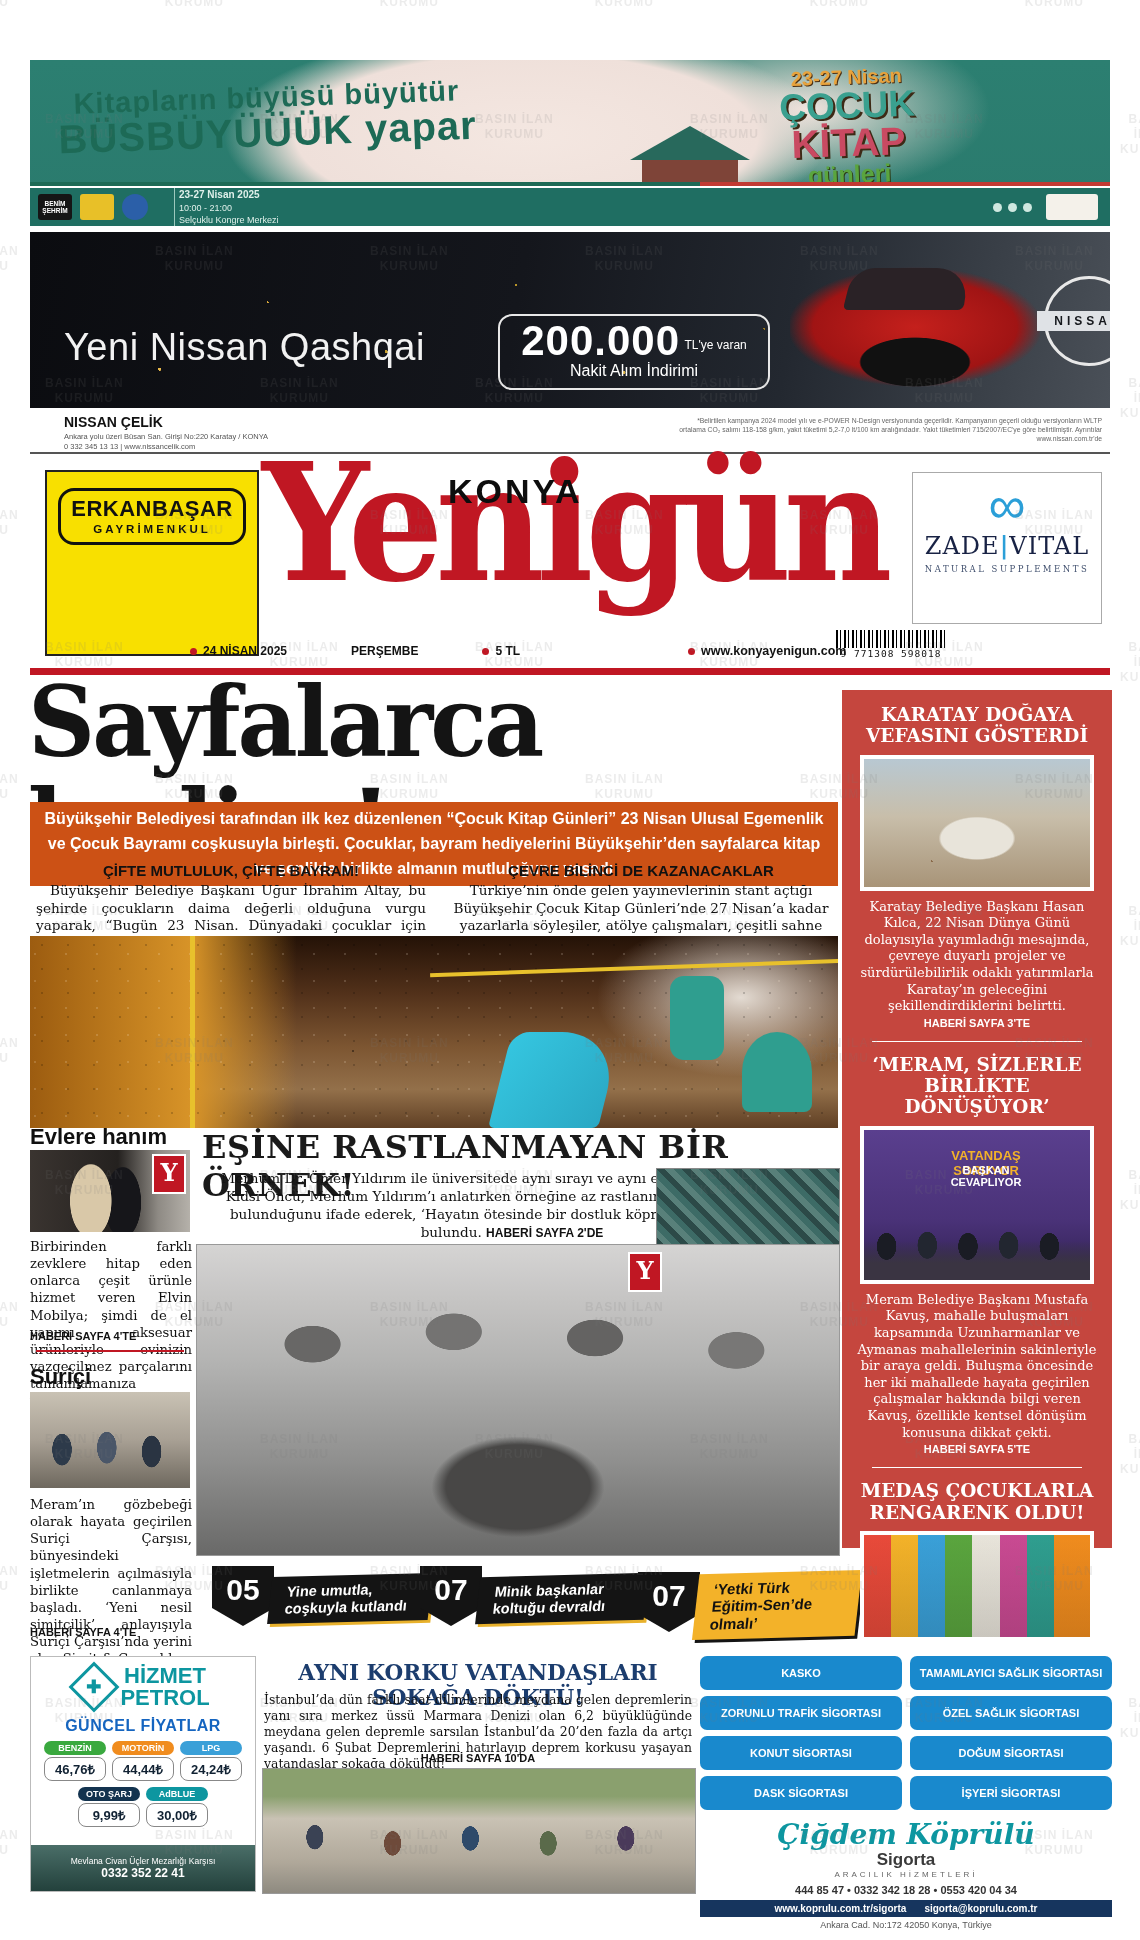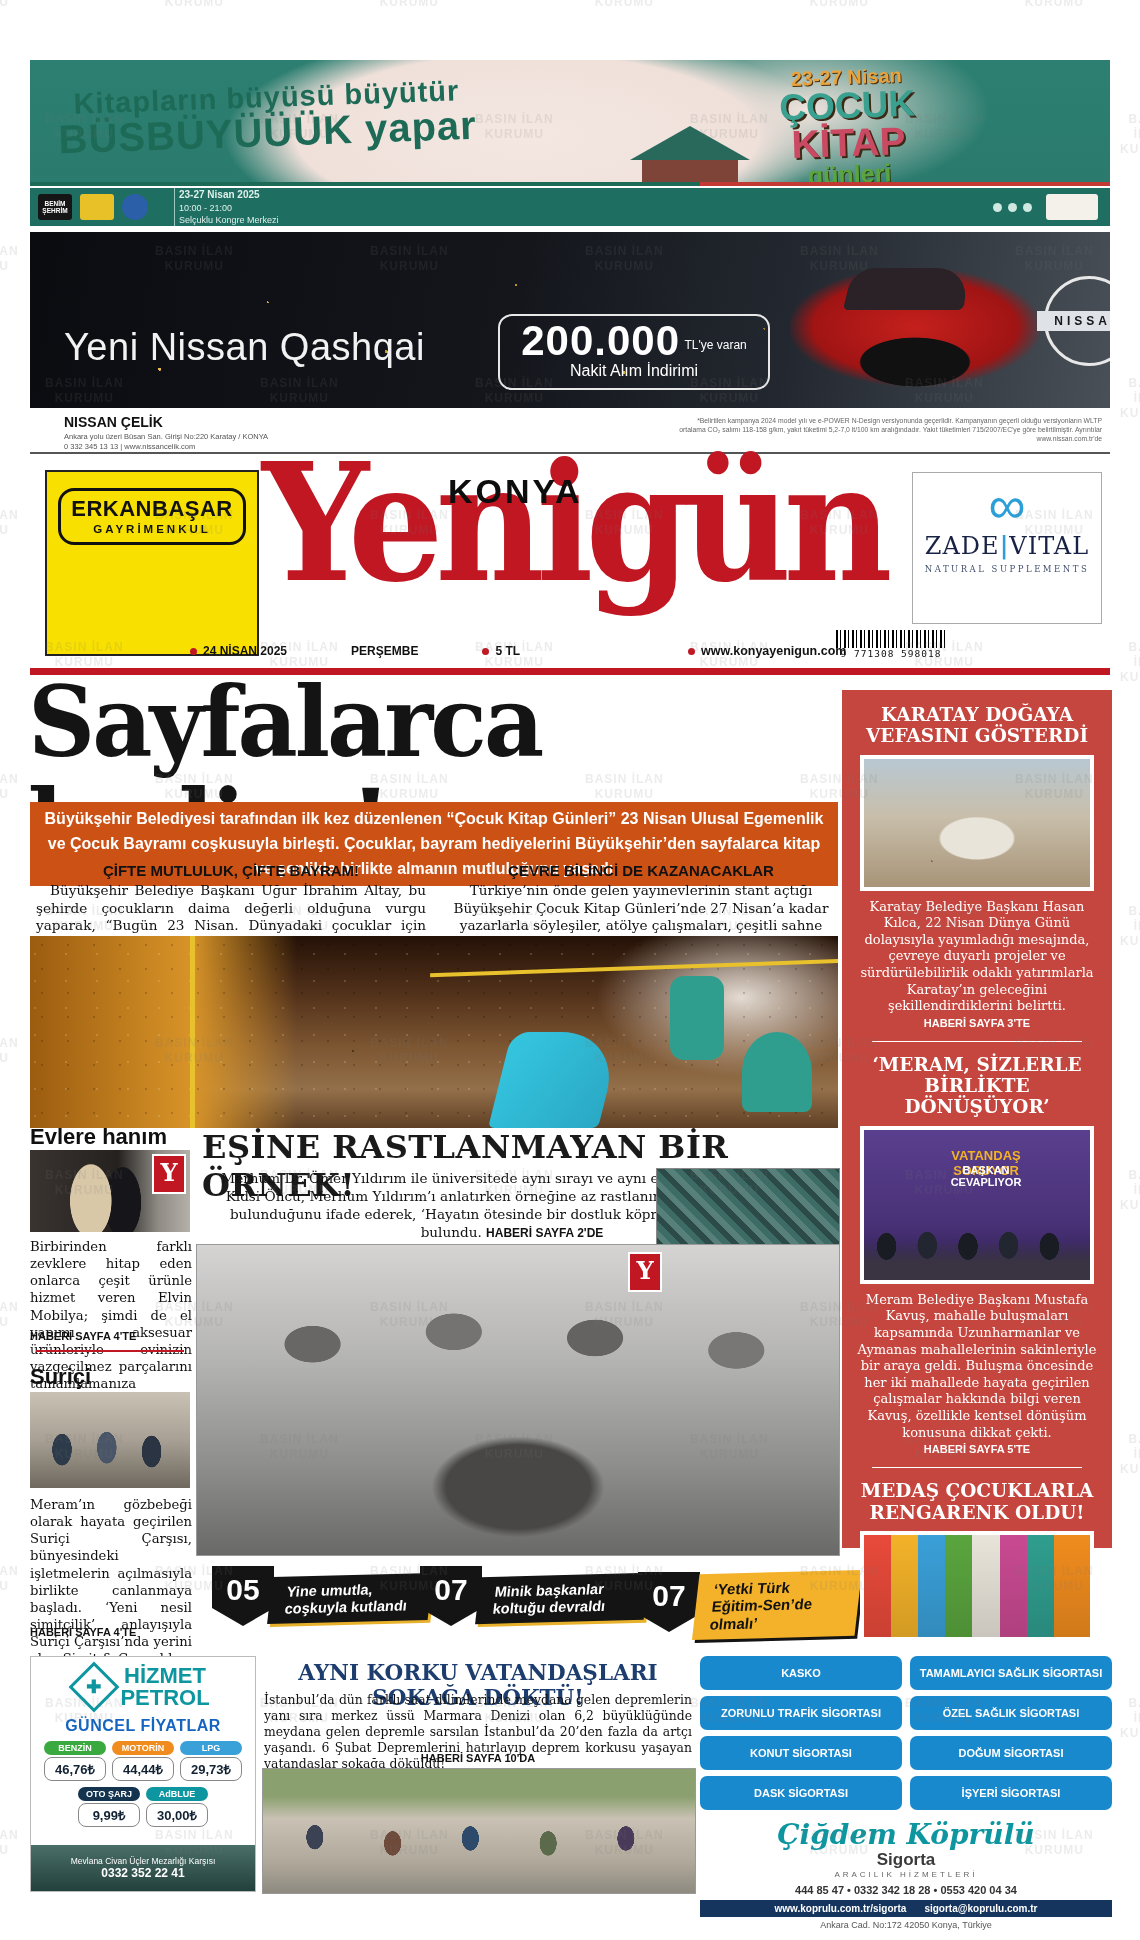--- a/index.html
+++ b/index.html
@@ -617,21 +617,21 @@
     <div class="pill">
       <div class="lab" style="background:#3aa93f">BENZİN</div>
       <div class="val">46,76₺</div>
     </div>
     <div class="pill">
       <div class="lab" style="background:#f08c1e">MOTORİN</div>
       <div class="val">44,44₺</div>
     </div>
     <div class="pill">
       <div class="lab" style="background:#3aa0d8">LPG</div>
-      <div class="val">29,73₺</div>
+      <div class="val">24,24₺</div>
     </div>
     <div class="pill">
       <div class="lab" style="background:#13334f">OTO ŞARJ</div>
       <div class="val">9,99₺</div>
     </div>
     <div class="pill">
       <div class="lab" style="background:#0d96a0">AdBLUE</div>
       <div class="val">30,00₺</div>
     </div>
   </div>

